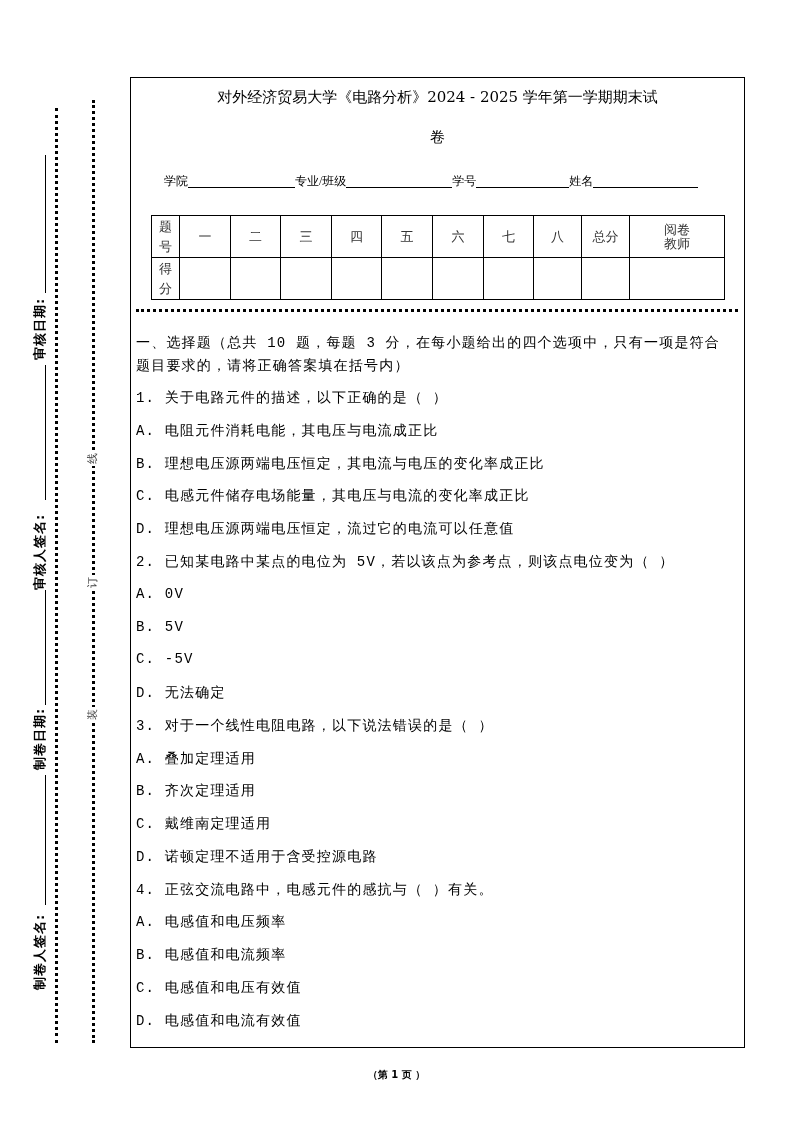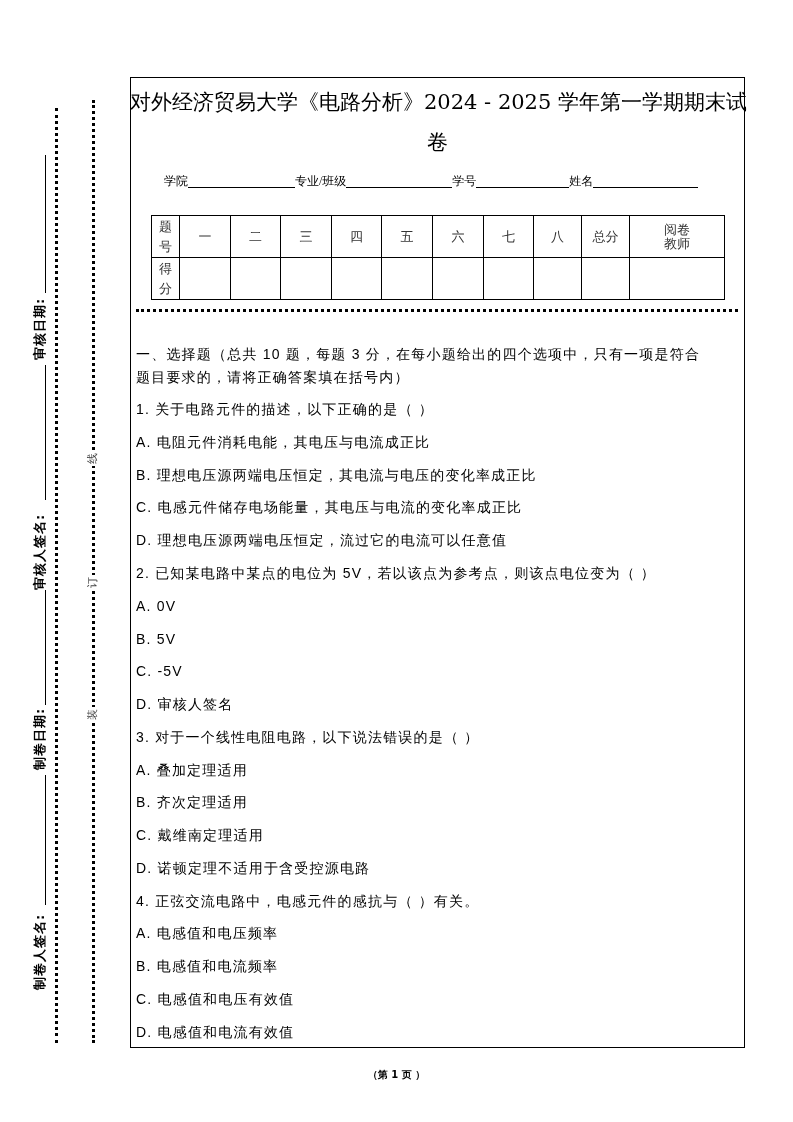--- a/index.html
+++ b/index.html
@@ -10,32 +10,32 @@
   .vline { position:absolute; width:0; border-left:1px solid #000; }
   .vlabel { position:absolute; transform-origin:left top; transform:rotate(-90deg);
             font-family:"DejaVu Sans", sans-serif; font-weight:bold; font-size:13px;
             white-space:nowrap; letter-spacing:1px; }
   .vsmall { position:absolute; transform-origin:left top; transform:rotate(-90deg);
             font-size:11px; color:#444; background:#fff; padding:0 2px; white-space:nowrap; }
   
   .frame { position:absolute; left:130px; top:77px; width:615px; height:971px;
            border:1px solid #000; box-sizing:border-box; }
   .title { position:absolute; left:130px; width:615px; text-align:center;
-           font-size:21px; white-space:nowrap; }
+           font-size:15px; white-space:nowrap; }
   .infoline { position:absolute; left:164px; top:173px; font-size:12px;
               font-family:Liberation Serif, serif; display:flex; align-items:flex-start; }
   .infoline .lbl { white-space:nowrap; }
   .infoline .blank { display:inline-block; border-bottom:1px solid #000; height:14px; }
   table.score { position:absolute; left:151px; top:215px; border-collapse:collapse;
                 font-family:"DejaVu Sans", sans-serif; font-size:13px; color:#333; }
   table.score td { border:1px solid #000; text-align:center; padding:0; }
   .hdots { position:absolute; left:136px; top:309px; width:602px; height:0;
            border-top:3px dotted #000; }
   .q { position:absolute; left:136px; font-size:14px; white-space:nowrap;
-       font-family:Liberation Sans, sans-serif; letter-spacing:1.2px;margin-top:12px; }
+       font-family:Liberation Mono, monospace; letter-spacing:1.2px; }
   .footer { position:absolute; left:0; width:793px; top:1068px; text-align:center;
             font-size:10px; font-weight:bold; font-family:"DejaVu Sans", sans-serif; }
 </style>
 </head>
 <body>
 
 <div>
   <div class="vdots" style="left:55px; top:108px; height:935px;"></div>
   <div class="vdots" style="left:92px; top:100px; height:943px;"></div>
 
@@ -111,21 +111,21 @@
 <div class="q" style="top:389px;">1. 关于电路元件的描述，以下正确的是（   ）</div>
 <div class="q" style="top:422px;">A. 电阻元件消耗电能，其电压与电流成正比</div>
 <div class="q" style="top:455px;">B. 理想电压源两端电压恒定，其电流与电压的变化率成正比</div>
 <div class="q" style="top:487px;">C. 电感元件储存电场能量，其电压与电流的变化率成正比</div>
 <div class="q" style="top:520px;">D. 理想电压源两端电压恒定，流过它的电流可以任意值</div>
 
 <div class="q" style="top:553px;">2. 已知某电路中某点的电位为 5V，若以该点为参考点，则该点电位变为（   ）</div>
 <div class="q" style="top:586px;">A. 0V</div>
 <div class="q" style="top:619px;">B. 5V</div>
 <div class="q" style="top:651px;">C. -5V</div>
-<div class="q" style="top:684px;">D. 审核人签名</div>
+<div class="q" style="top:684px;">D. 无法确定</div>
 
 <div class="q" style="top:717px;">3. 对于一个线性电阻电路，以下说法错误的是（   ）</div>
 <div class="q" style="top:750px;">A. 叠加定理适用</div>
 <div class="q" style="top:782px;">B. 齐次定理适用</div>
 <div class="q" style="top:815px;">C. 戴维南定理适用</div>
 <div class="q" style="top:848px;">D. 诺顿定理不适用于含受控源电路</div>
 
 <div class="q" style="top:881px;">4. 正弦交流电路中，电感元件的感抗与（   ）有关。</div>
 <div class="q" style="top:913px;">A. 电感值和电压频率</div>
 <div class="q" style="top:946px;">B. 电感值和电流频率</div>

